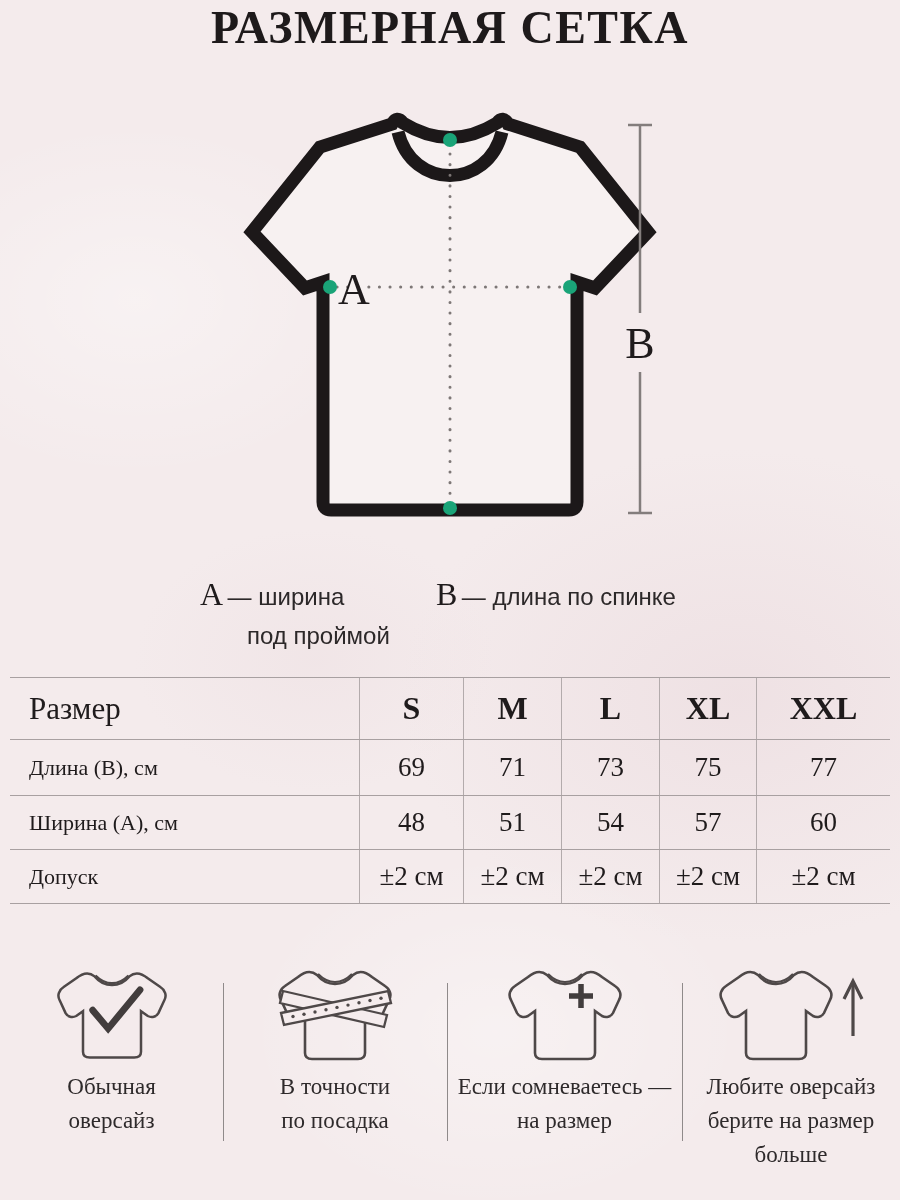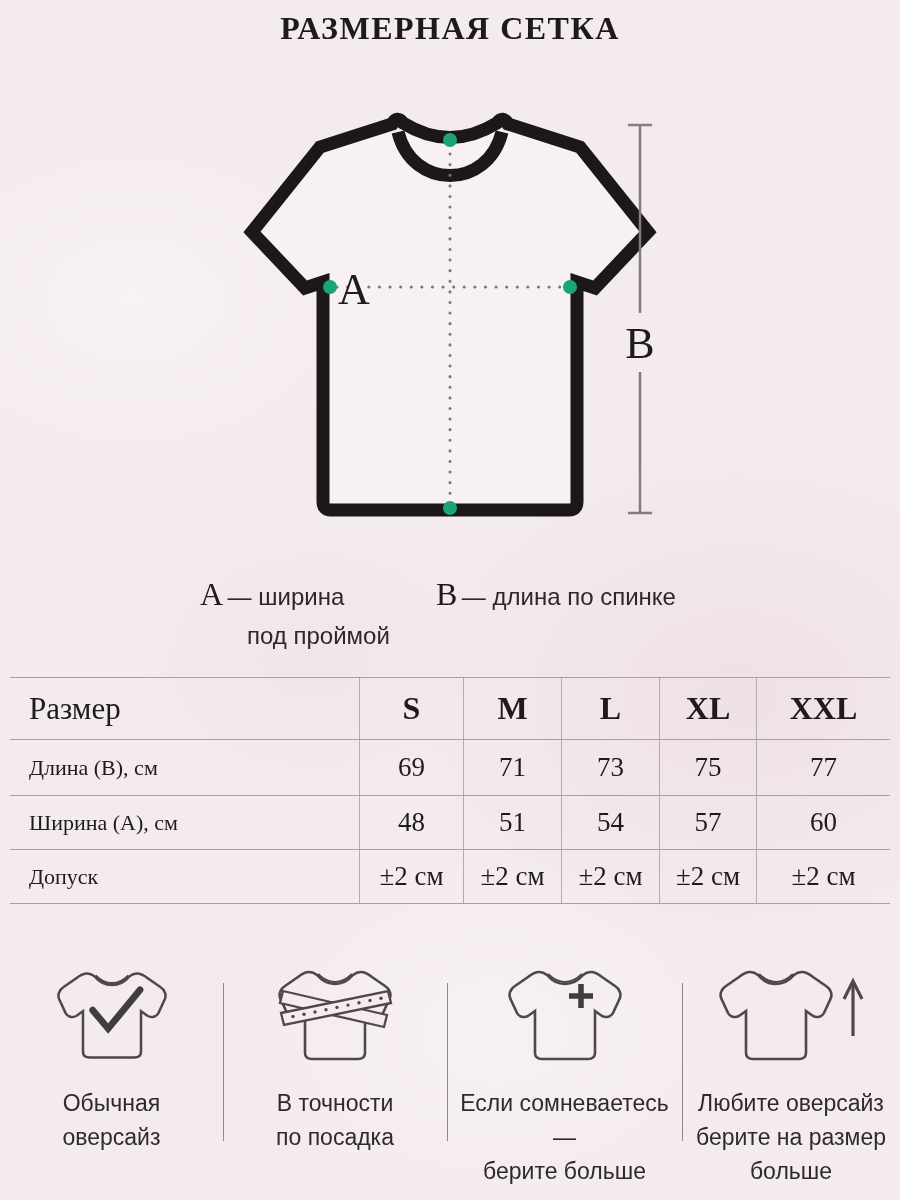--- a/index.html
+++ b/index.html
@@ -8,21 +8,21 @@
     background:
       radial-gradient(420px 300px at 15% 25%, rgba(255,255,255,.35), transparent 60%),
       radial-gradient(520px 380px at 82% 58%, rgba(233,215,219,.5), transparent 65%),
       radial-gradient(420px 300px at 55% 86%, rgba(255,255,255,.32), transparent 60%),
       radial-gradient(300px 220px at 35% 55%, rgba(236,221,224,.4), transparent 60%),
       #f4ebec;
     font-family:"Liberation Sans", sans-serif;color:#221d1e;
   }
   .title{
     position:absolute;top:0;left:0;width:100%;text-align:center;
-    font-family:"Liberation Serif", serif;font-size:32px;font-weight:600;
+    font-family:"Liberation Serif", serif;font-size:46px;font-weight:600;
     letter-spacing:1.5px;color:#1e1a1b;line-height:56px;
   }
   .diagram-wrap{position:absolute;left:240px;top:110px;width:420px;height:412px;}
   .diagram-wrap svg{overflow:visible;display:block;}
   .legend{position:absolute;top:576px;left:0;width:900px;}
   .legend-item{position:absolute;top:0;white-space:nowrap;}
   .legend-a{left:200px;}
   .legend-b{left:436px;}
   .legend .letter{font-family:"Liberation Serif", serif;font-size:32px;color:#1f1b1c;}
   .legend .ltext{font-size:24px;color:#2c2829;}
@@ -38,21 +38,21 @@
   .size-table th:not(.rowlabel),.size-table td:not(.rowlabel){border-left:1px solid #b3abac;}
   .size-table .rowlabel{text-align:left;padding-left:19px;font-size:22px;}
   .size-table thead th{height:61px;font-size:32px;font-weight:bold;}
   .size-table thead th.rowlabel{font-weight:normal;font-size:31px;}
   .size-table tbody td{height:53px;font-size:27px;}
   .size-table tbody tr:first-child td{height:55px;}
   .c0{width:330px;} .c1{width:103px;} .c2{width:97px;} .c3{width:97px;} .c4{width:96px;}
   .fit-guide{position:absolute;left:0;top:966px;width:900px;height:215px;}
   .fit-col{position:absolute;top:0;display:flex;flex-direction:column;align-items:center;}
   .fit-col .iconbox{height:100px;display:flex;align-items:flex-start;justify-content:center;}
-  .fit-caption{margin-top:20px;text-align:center;font-size:23px;line-height:34px;color:#2e2a2b;}
+  .fit-caption{margin-top:4px;text-align:center;font-size:23px;line-height:34px;color:#2e2a2b;font-family:Liberation Serif, serif;}
   .fit-divider{position:absolute;top:17px;width:1px;height:158px;background:#8f8a8a;}
 </style>
 </head>
 <body>
 
 <div class="page">
 
   <div class="title">РАЗМЕРНАЯ СЕТКА</div>
 
   <div class="diagram-wrap">
@@ -179,21 +179,20 @@
     <div class="fit-col" style="left:447px;width:235px;">
       <div class="iconbox">
         <svg width="122" height="100" viewBox="0 0 120 100">
           <path d="M42,9 C36,4 29,6 23,11 L10,20 C5,23 3,29 6,34 L12,47 C14,51 19,52 23,50 L30,45 L30,87 C30,91 33,93 37,93 L83,93 C87,93 90,91 90,87 L90,45 L97,50 C101,52 106,51 108,47 L114,34 C117,29 115,23 110,20 L97,11 C91,6 84,4 78,9 C73,15 67,18 60,18 C53,18 47,15 42,9 Z" fill="none" stroke="#4e4848" stroke-width="2.6"></path>
           <path d="M43,8 C48,13 54,16 60,16 C66,16 72,13 77,8" fill="none" stroke="#4e4848" stroke-width="2.2"></path>
           <path d="M76,18 V42 M64,30 H88" fill="none" stroke="#423d3d" stroke-width="5.5" stroke-linecap="butt"></path>
         </svg>
       </div>
       <div class="fit-caption">
         <div>Если сомневаетесь —</div>
-        <div>берите больше</div>
         <div>на размер</div>
       </div>
     </div>
 
     <div class="fit-col" style="left:682px;width:218px;">
       <div class="iconbox">
         <svg width="152" height="100" viewBox="0 0 150 100">
           <path d="M42,9 C36,4 29,6 23,11 L10,20 C5,23 3,29 6,34 L12,47 C14,51 19,52 23,50 L30,45 L30,87 C30,91 33,93 37,93 L83,93 C87,93 90,91 90,87 L90,45 L97,50 C101,52 106,51 108,47 L114,34 C117,29 115,23 110,20 L97,11 C91,6 84,4 78,9 C73,15 67,18 60,18 C53,18 47,15 42,9 Z" fill="none" stroke="#4e4848" stroke-width="2.6"></path>
           <path d="M43,8 C48,13 54,16 60,16 C66,16 72,13 77,8" fill="none" stroke="#4e4848" stroke-width="2.2"></path>
           <g stroke="#4e4848" stroke-width="3.2" fill="none">

